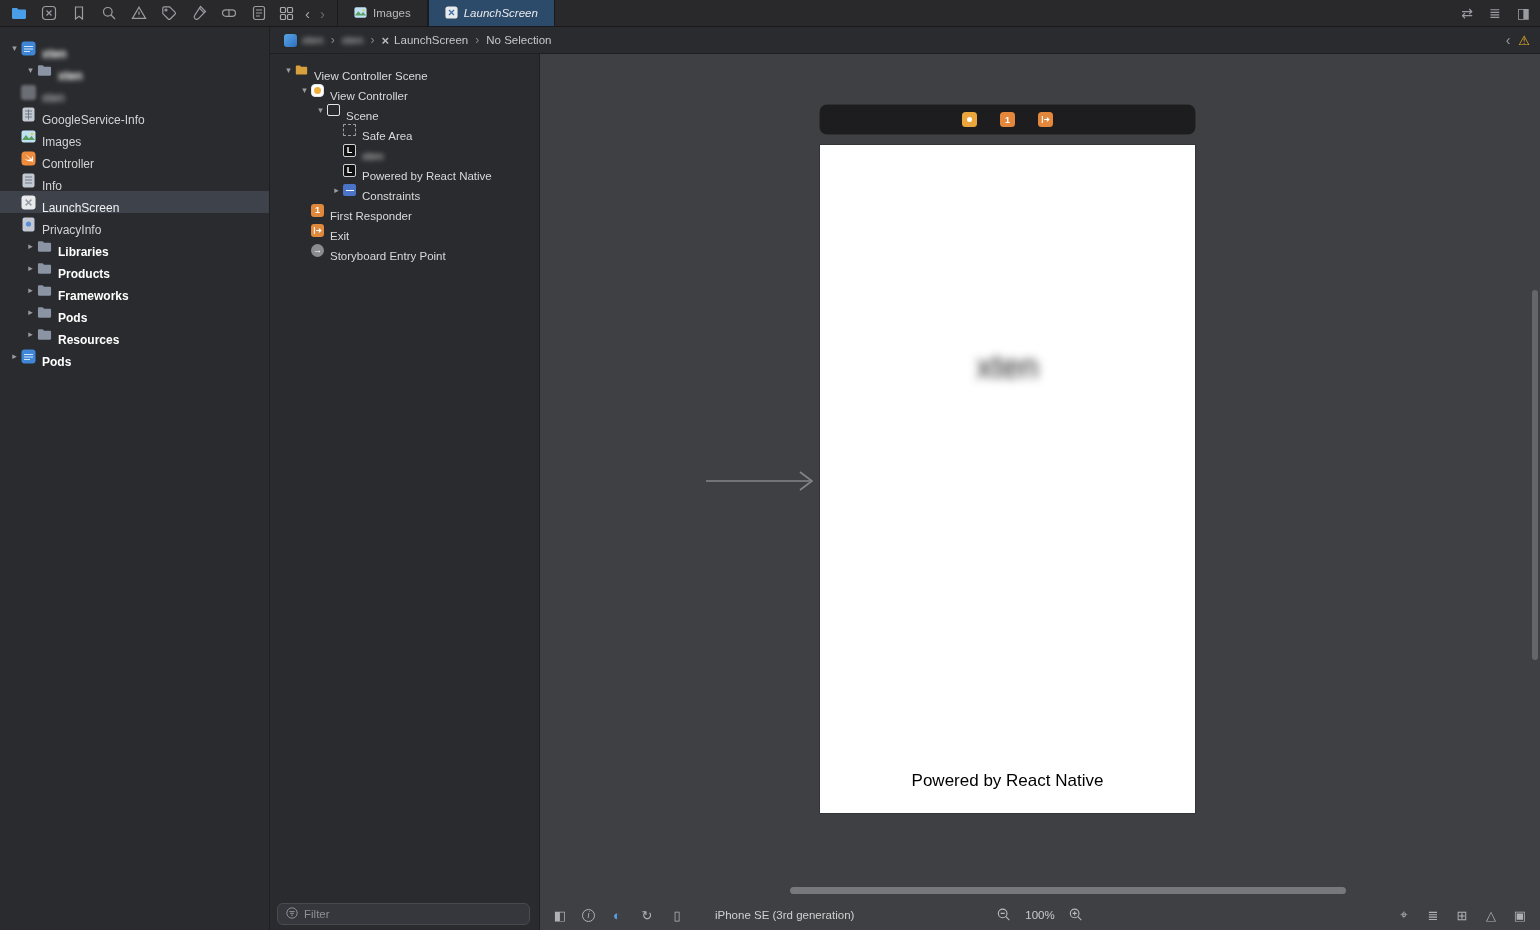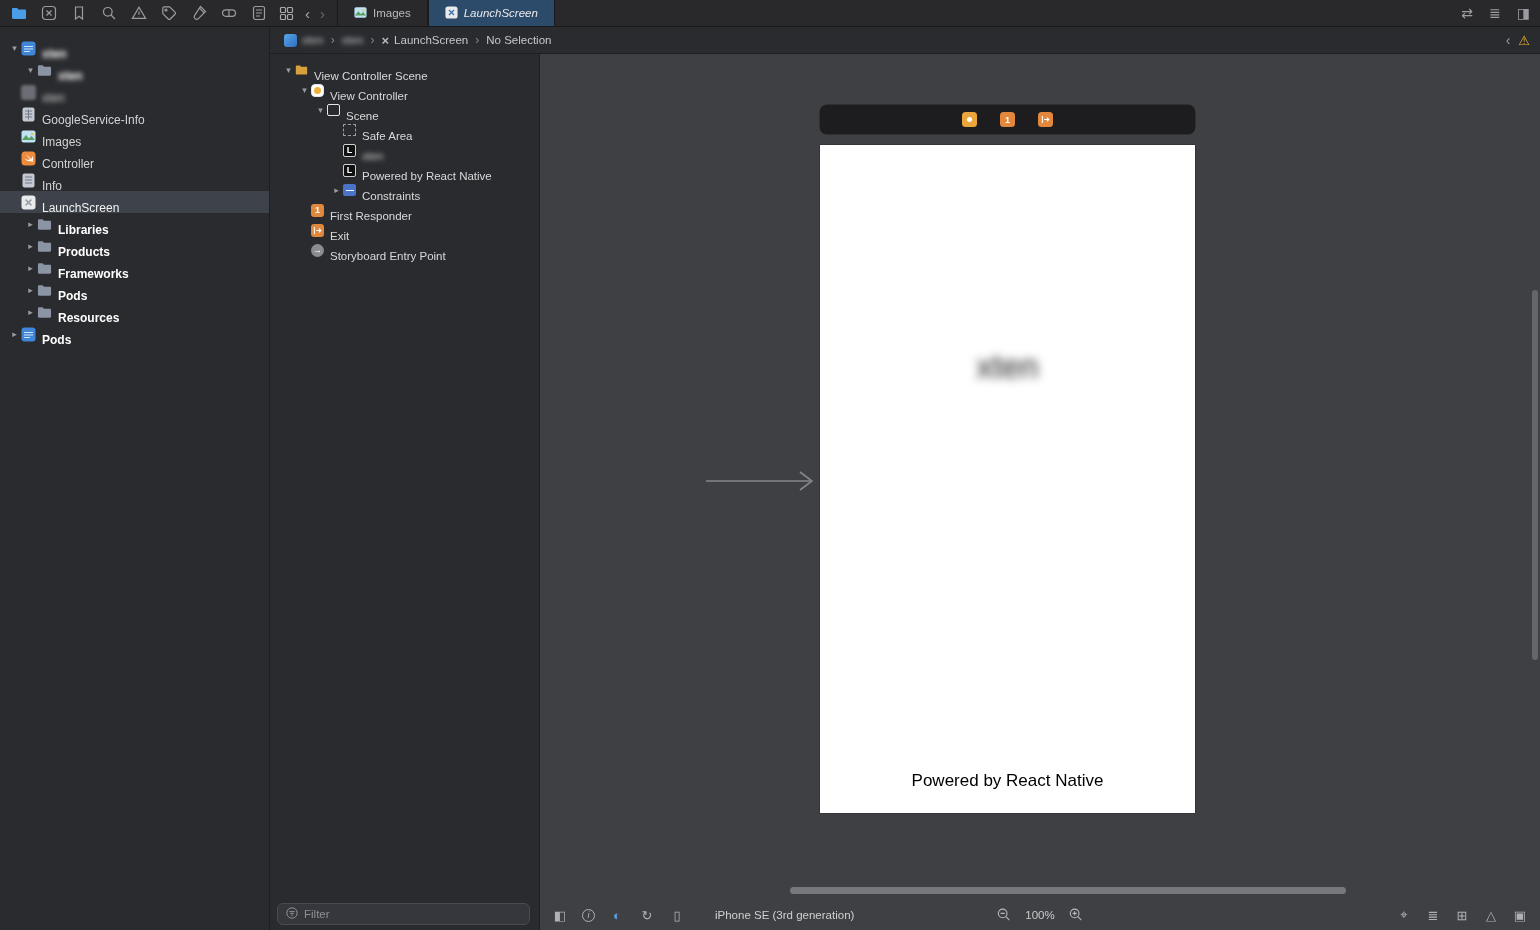--- a/index.html
+++ b/index.html
@@ -306,20 +306,30 @@
         <span class="chev"></span>
         <span class="ic">
             <svg width="15" height="15" viewBox="0 0 15 15">
               <rect x="0.5" y="0.5" width="14" height="14" rx="3" fill="#e9eaec"></rect>
               <path d="M4.6 4.6l5.8 5.8M10.4 4.6l-5.8 5.8" stroke="#9aa0a8" stroke-width="1.5"></path>
             </svg>
           </span>
         <span class="lbl">LaunchScreen</span>
       </div>
 
+      <div class="nav-row d2">
+        <span class="chev"></span>
+        <span class="ic">
+            <svg width="15" height="15" viewBox="0 0 15 15">
+              <rect x="1.5" y="0.5" width="12" height="14" rx="2" fill="#c3c9d2"></rect>
+              <circle cx="7.5" cy="7" r="2.6" fill="#5b8ed6"></circle>
+            </svg>
+          </span>
+        <span class="lbl">PrivacyInfo</span>
+      </div>
 
       <div class="nav-row d1 bold">
         <span class="chev">▸</span>
         <span class="ic">
             <svg width="15" height="13" viewBox="0 0 16 13">
               <path d="M1 2.2C1 1.5 1.5 1 2.2 1h3.4c.4 0 .8.2 1 .5l.9 1.1h6.3c.7 0 1.2.5 1.2 1.2v7c0 .7-.5 1.2-1.2 1.2H2.2C1.5 12 1 11.5 1 10.8z" fill="#8b94a2"></path>
             </svg>
           </span>
         <span class="lbl">Libraries</span>
       </div>

